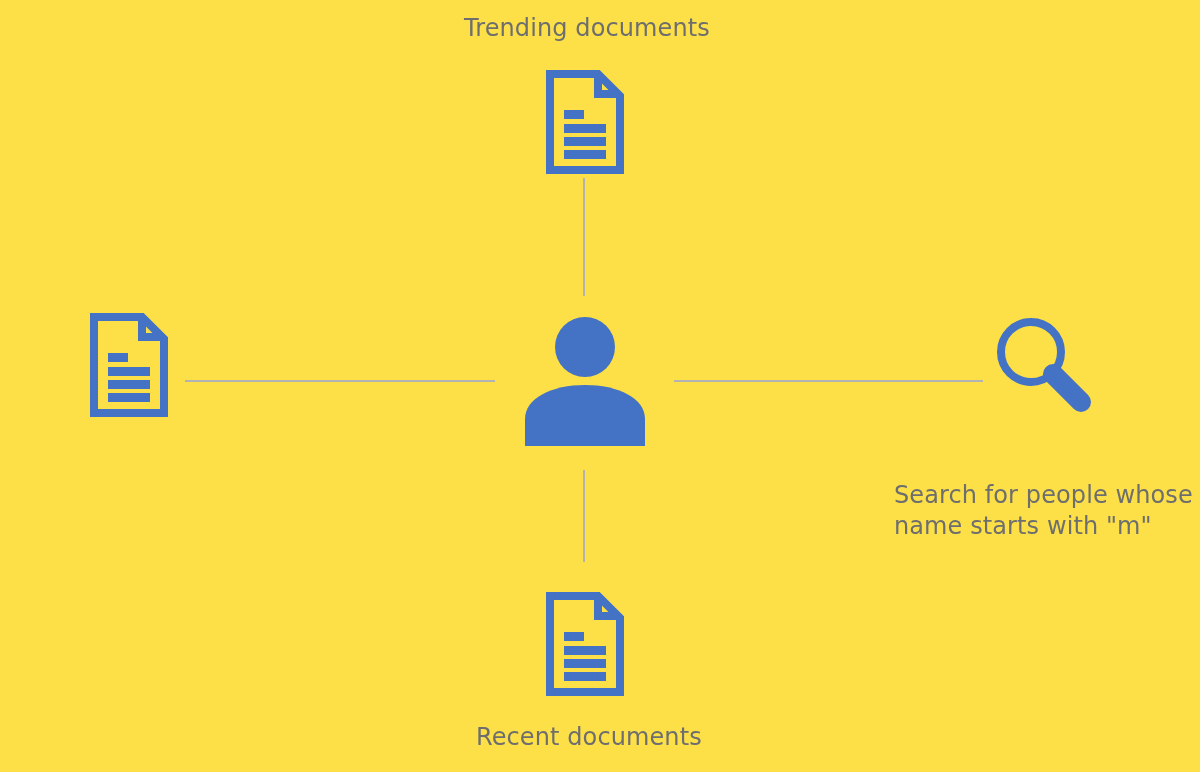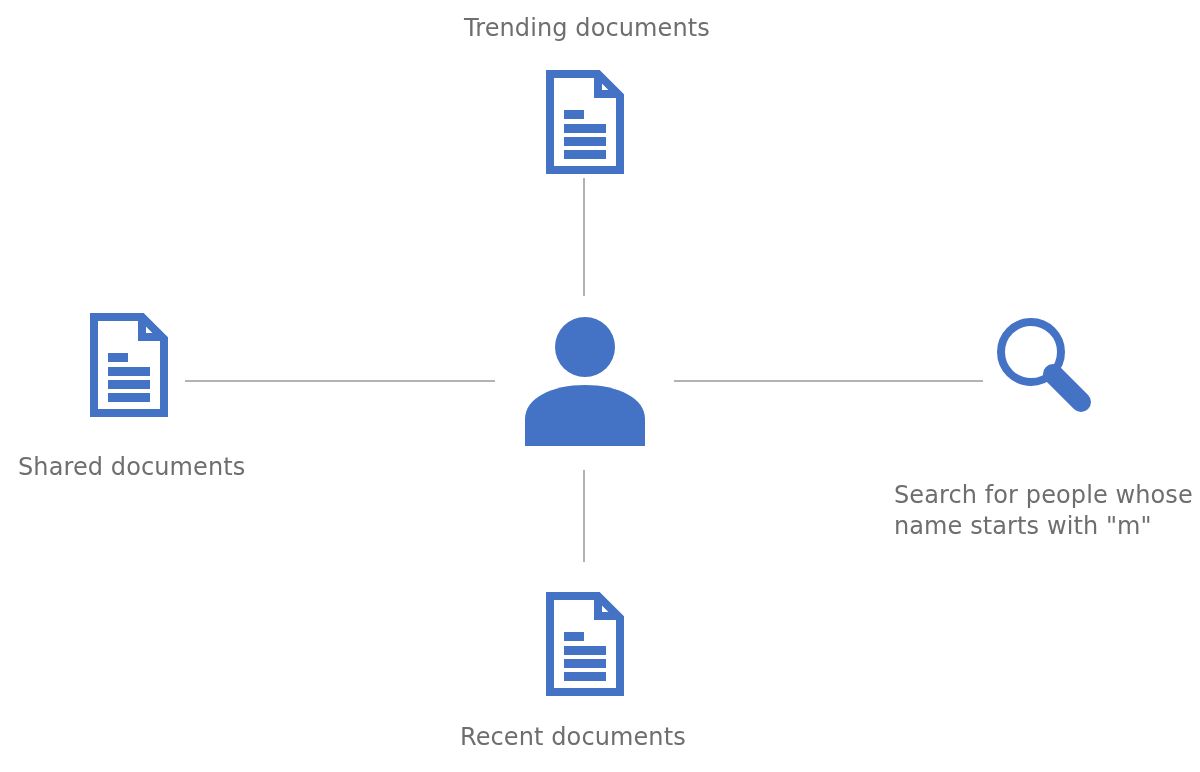--- a/index.html
+++ b/index.html
@@ -4,21 +4,21 @@
 <style>
   html, body {
     margin: 0;
     padding: 0;
     background: #000000;
   }
   #stage {
     position: relative;
     width: 1200px;
     height: 772px;
-    background: #ffffff;
+    background: #fde047;
     overflow: hidden;
     font-family: "DejaVu Sans", "Liberation Sans", sans-serif;
   }
 
   
   .conn-h {
     position: absolute;
     height: 2px;
     background: #b3b3b3;
   }
@@ -36,21 +36,21 @@
   .label {
     position: absolute;
     color: #6e6e6e;
     font-size: 24px;
     line-height: 31px;
     letter-spacing: 0.1px;
     white-space: pre-line;
   }
   #label-trending { left: 464px; top: 13px; }
   #label-shared   { left: 18px;  top: 452px; }
-  #label-recent   { left: 460px; top: 722px; }
+  #label-recent   { left: 476px; top: 722px; }
   #label-search   { left: 894px; top: 452px; margin-top: 28px; }
 
   
   .icon-box { position: absolute; }
   #icon-doc-trending { left: 546px; top: 70px;  width: 78px;  height: 104px; }
   #icon-doc-shared   { left: 90px;  top: 313px; width: 78px;  height: 104px; }
   #icon-doc-recent   { left: 546px; top: 592px; width: 78px;  height: 104px; }
   #icon-person       { left: 523px; top: 315px; width: 124px; height: 133px; }
   #icon-search       { left: 993px; top: 314px; width: 100px; height: 100px; }
 
@@ -72,21 +72,20 @@
     <svg width="78" height="104" viewBox="0 0 78 104" aria-hidden="true">
       <path d="M4 4 H52 L74 26 V100 H4 Z" fill="none" stroke="#4472C4" stroke-width="8"></path>
       <path d="M52 6 V24 H70" fill="none" stroke="#4472C4" stroke-width="8"></path>
       <rect x="18" y="40" width="20" height="9" fill="#4472C4"></rect>
       <rect x="18" y="54" width="42" height="9" fill="#4472C4"></rect>
       <rect x="18" y="67" width="42" height="9" fill="#4472C4"></rect>
       <rect x="18" y="80" width="42" height="9" fill="#4472C4"></rect>
     </svg>
   </div>
 
-  <div id="label-shared" class="label">Shared documents</div>
 
   <div id="icon-doc-shared" class="icon-box">
     <svg width="78" height="104" viewBox="0 0 78 104" aria-hidden="true">
       <path d="M4 4 H52 L74 26 V100 H4 Z" fill="none" stroke="#4472C4" stroke-width="8"></path>
       <path d="M52 6 V24 H70" fill="none" stroke="#4472C4" stroke-width="8"></path>
       <rect x="18" y="40" width="20" height="9" fill="#4472C4"></rect>
       <rect x="18" y="54" width="42" height="9" fill="#4472C4"></rect>
       <rect x="18" y="67" width="42" height="9" fill="#4472C4"></rect>
       <rect x="18" y="80" width="42" height="9" fill="#4472C4"></rect>
     </svg>

